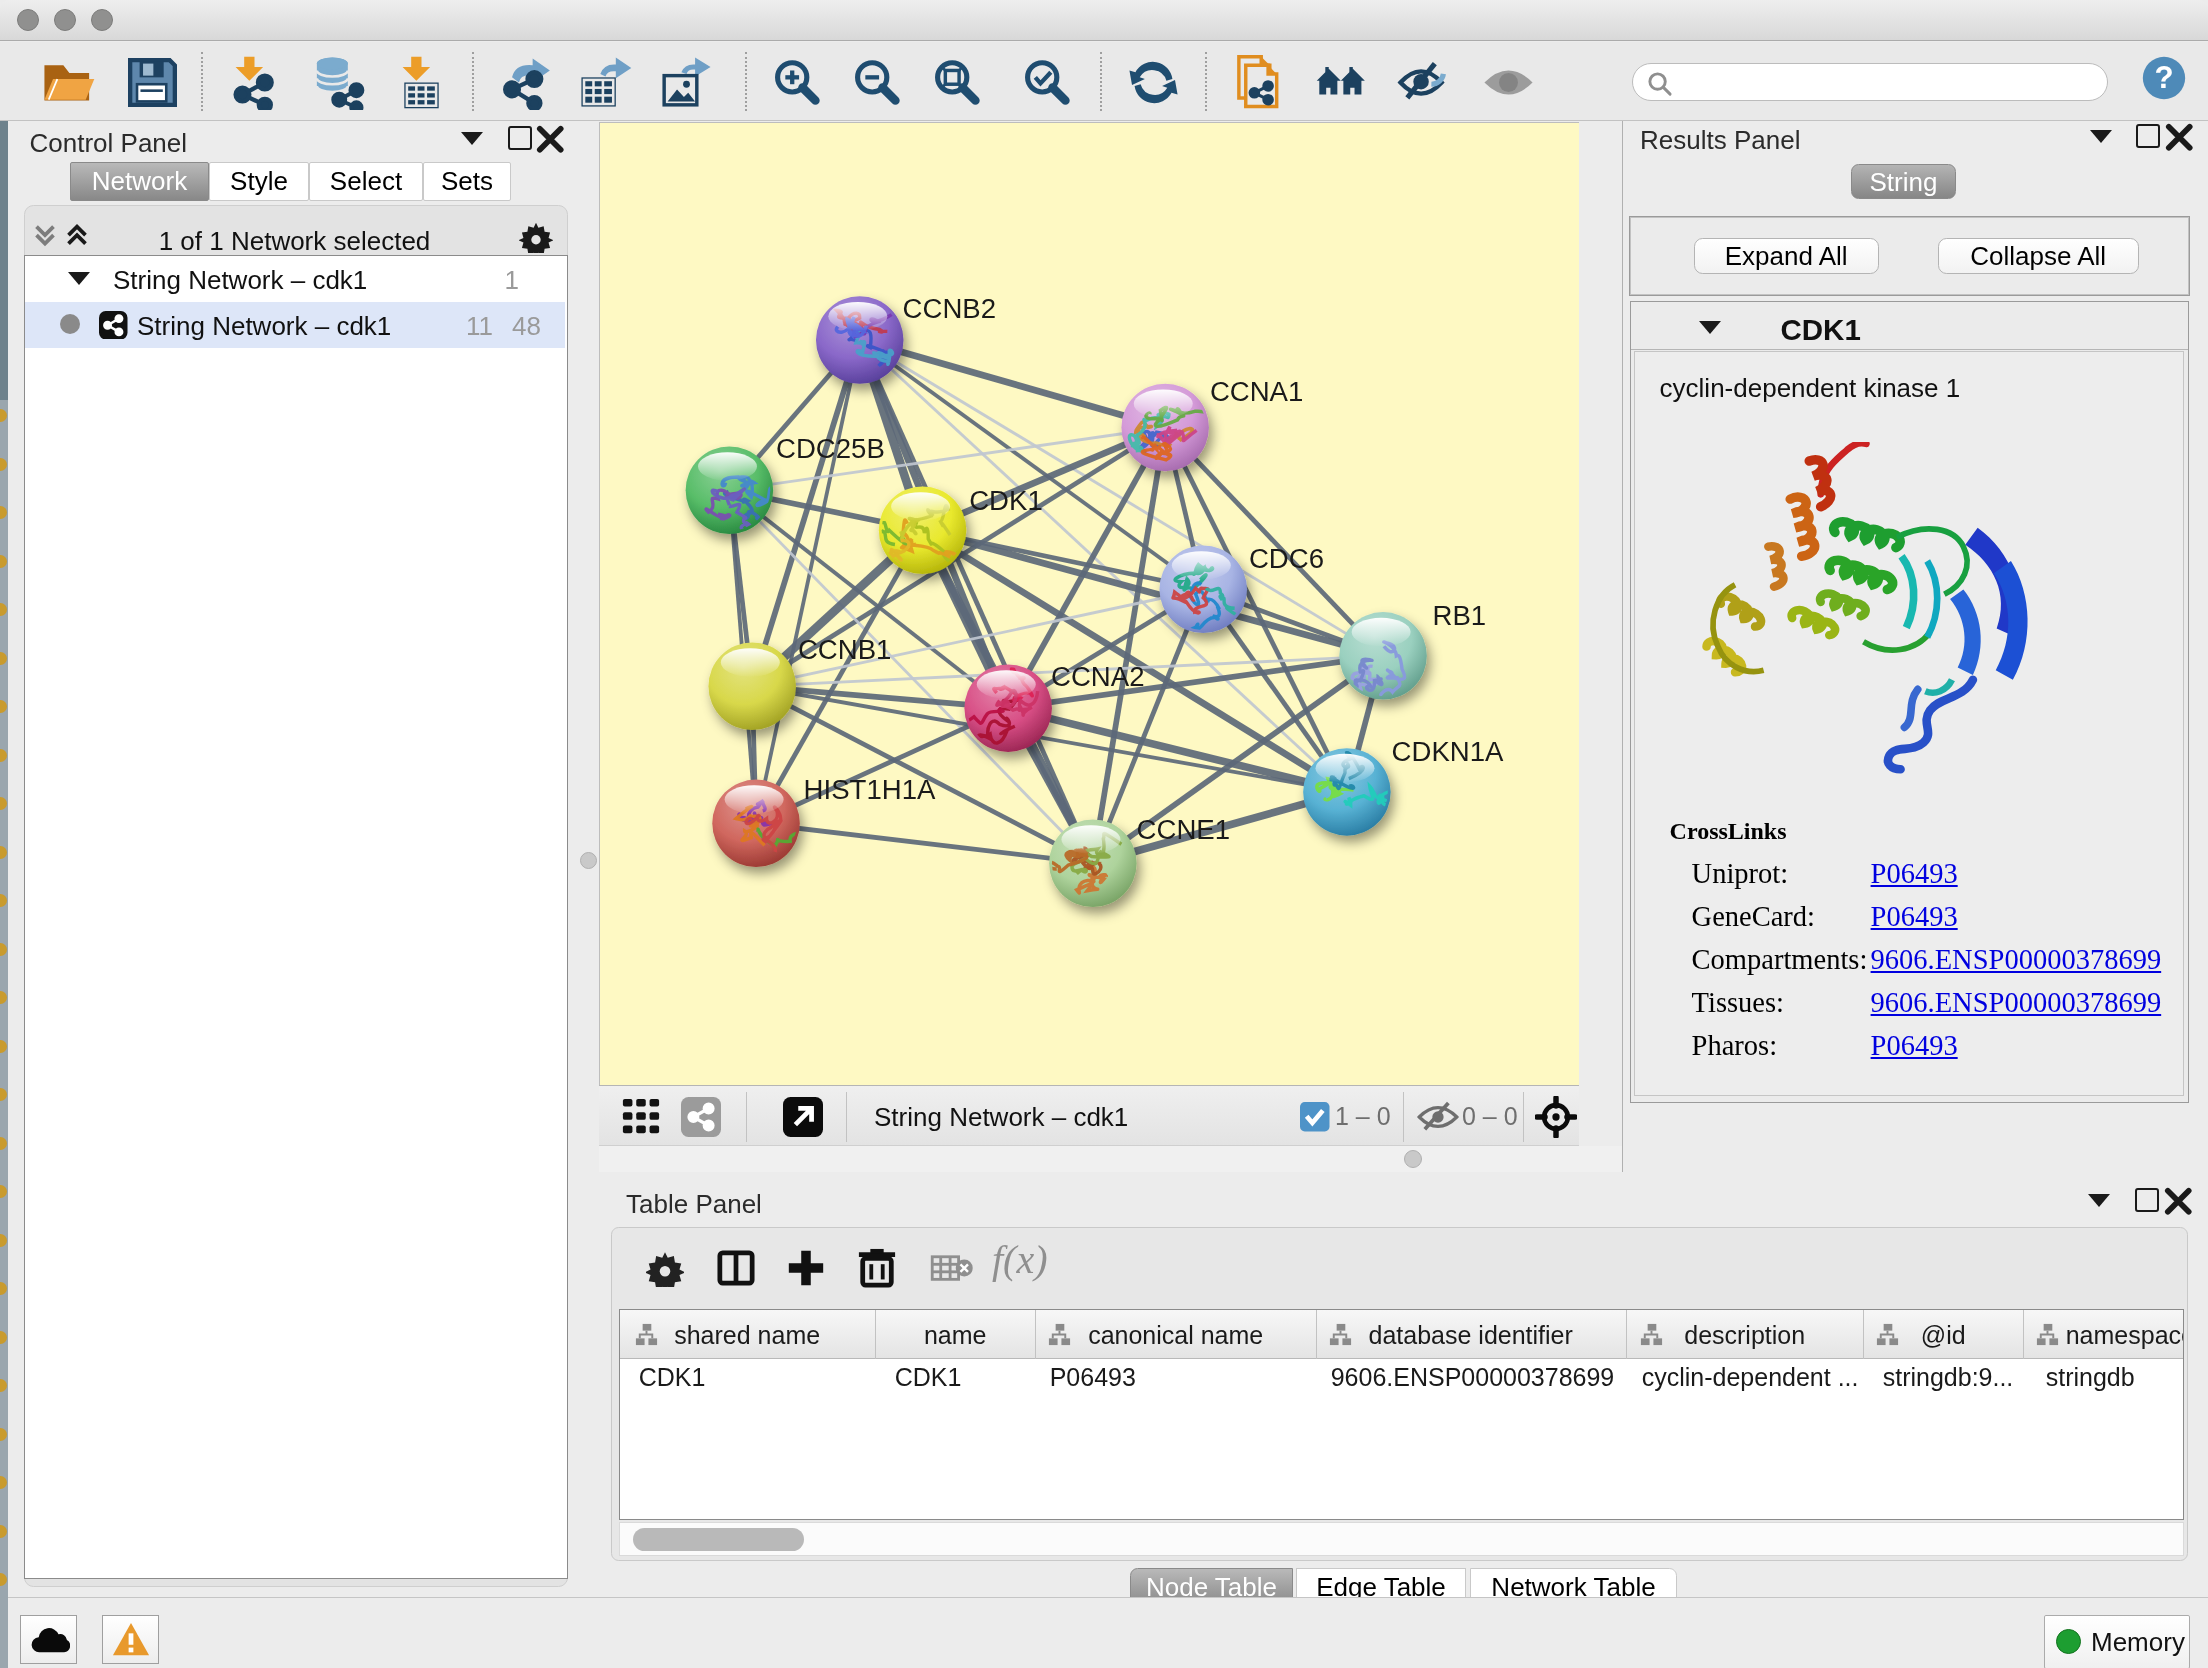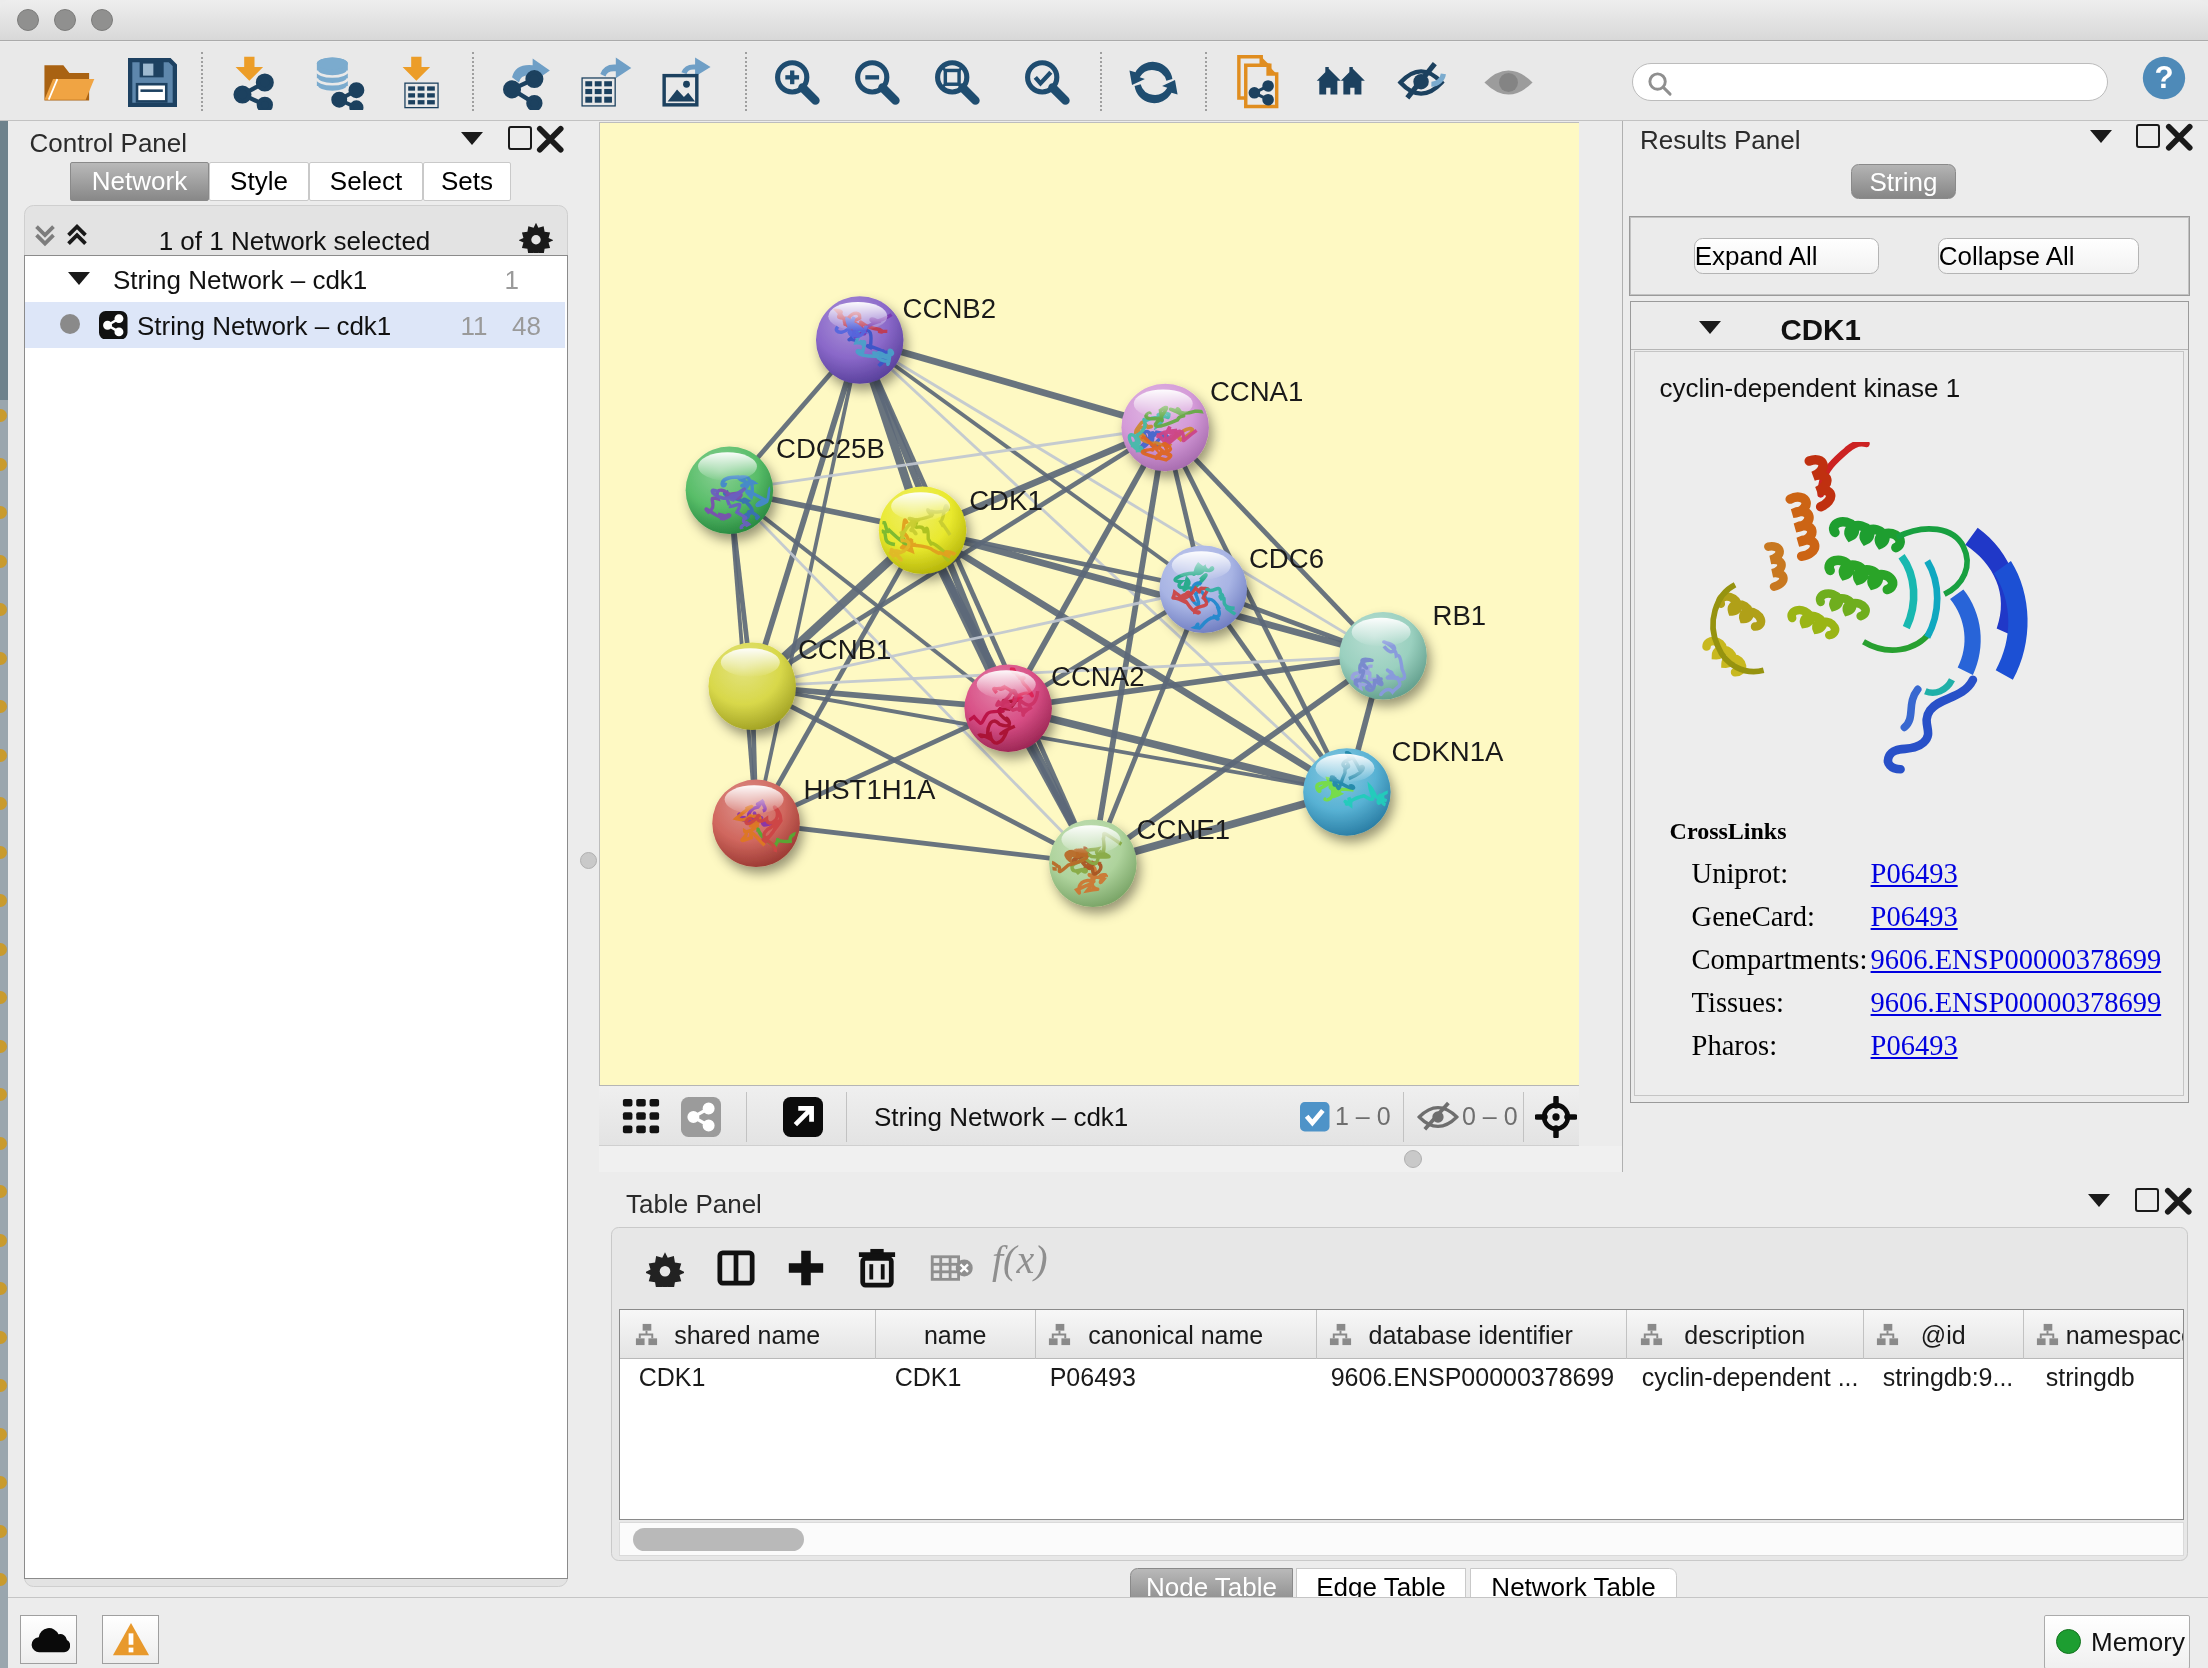--- a/index.html
+++ b/index.html
@@ -18,21 +18,21 @@
 #netview { left:599px; top:122px; width:980px; height:963px; background:#fef9c3; border-left:1px solid #bdbdbd; border-top:1px solid #bdbdbd; }
 #netbar { left:599px; top:1085px; width:980px; height:61px; background:linear-gradient(#efefef,#e3e3e3); border-top:1px solid #b5b5b5; border-bottom:1px solid #cfcfcf; }
 #resultspanel { left:1622px; top:121px; width:587px; height:1051px; background:#ececec; border-left:1px solid #b0b0b0; }
 #tablepanel { left:578px; top:1172px; width:1630px; height:425px; background:#ececec;margin-top:12px; }
 #statusbar { left:0; top:1597px; width:2208px; height:71px; background:#ececec; border-top:1px solid #c5c5c5; }
 .phead { font-size:26px; color:#2b2b2b; }
 .tri-d { width:0; height:0; border-left:11.4px solid transparent; border-right:11.4px solid transparent; border-top:13.3px solid #1a1a1a; }
 .sqr { width:24px; height:24px; border:2.9px solid #1a1a1a; border-radius:2.9px; }
 .tab { height:39px; font-size:26px; text-align:center; border:1px solid #c9c9c9; background:#fff; color:#000; line-height:37px; border-radius:2px; }
 .tabsel { background:linear-gradient(#b9b9b9,#888888); color:#fff; border:1px solid #8a8a8a; }
-.btn { background:linear-gradient(#ffffff,#f2f2f2); border:1px solid #b4b4b4; border-radius:8.6px; font-size:26px; text-align:left; color:#000; }
+.btn { background:linear-gradient(#ffffff,#f2f2f2); border:1px solid #b4b4b4; border-radius:8.6px; font-size:26px; text-align:center; color:#000; }
 #sliver { left:0; top:121px; width:7.6px; height:1547px; background:#9aa6ae; overflow:hidden; z-index:20; }
 .hc { position:absolute; top:0px; height:49px; padding-top:10.5px; font-size:25px; color:#1a1a1a; text-align:center; border-right:1px solid #c2c2c2; }
 .hi { position:absolute; top:12.4px; width:25px; height:25px; }
 .cv { position:absolute; top:53px; font-size:25px; color:#1a1a1a; }
 .cl { position:absolute; left:57px; font-family:"Liberation Serif",serif; font-size:28.5px; color:#000; white-space:nowrap; }
 .cll { display:inline-block; width:179px; }
 .cla { color:#0000e0; text-decoration:underline; }
 </style></head>
 <body>
 <svg width="0" height="0" style="position:absolute">
@@ -304,21 +304,21 @@
         <rect x="0" y="0" width="30" height="30" rx="7" fill="#111"></rect>
         <g stroke="#fff" stroke-width="2.6" fill="#fff">
           <line x1="9" y1="15" x2="21" y2="8"></line>
             <line x1="9" y1="15" x2="21" y2="22"></line>
           <circle cx="9" cy="15" r="3.4"></circle>
             <circle cx="21" cy="8" r="3.4"></circle>
             <circle cx="21" cy="22" r="3.4"></circle>
         </g>
         </svg>
       <div class="abs" style="left:112px;top:8.6px;font-size:26px;color:#111">String Network – cdk1</div>
-      <div class="abs" style="left:430px;top:8.6px;width:38px;text-align:center;font-size:26px;color:#9a9a9a">11</div>
+      <div class="abs" style="left:430px;top:8.6px;width:38px;text-align:right;font-size:26px;color:#9a9a9a">11</div>
       <div class="abs" style="left:478px;top:8.6px;width:38px;text-align:right;font-size:26px;color:#9a9a9a">48</div>
     </div>
   </div>
 </div>
 <div id="netview" class="abs">
     <svg class="abs" style="left:0;top:0" width="980" height="962" viewBox="0 0 1030 1011">
 <defs>
 <radialGradient id="gCCNB2" cx="0.40" cy="0.28" r="0.95">
           <stop offset="0" stop-color="#ad95d9"></stop>
           <stop offset="0.45" stop-color="#8a68c9"></stop>

